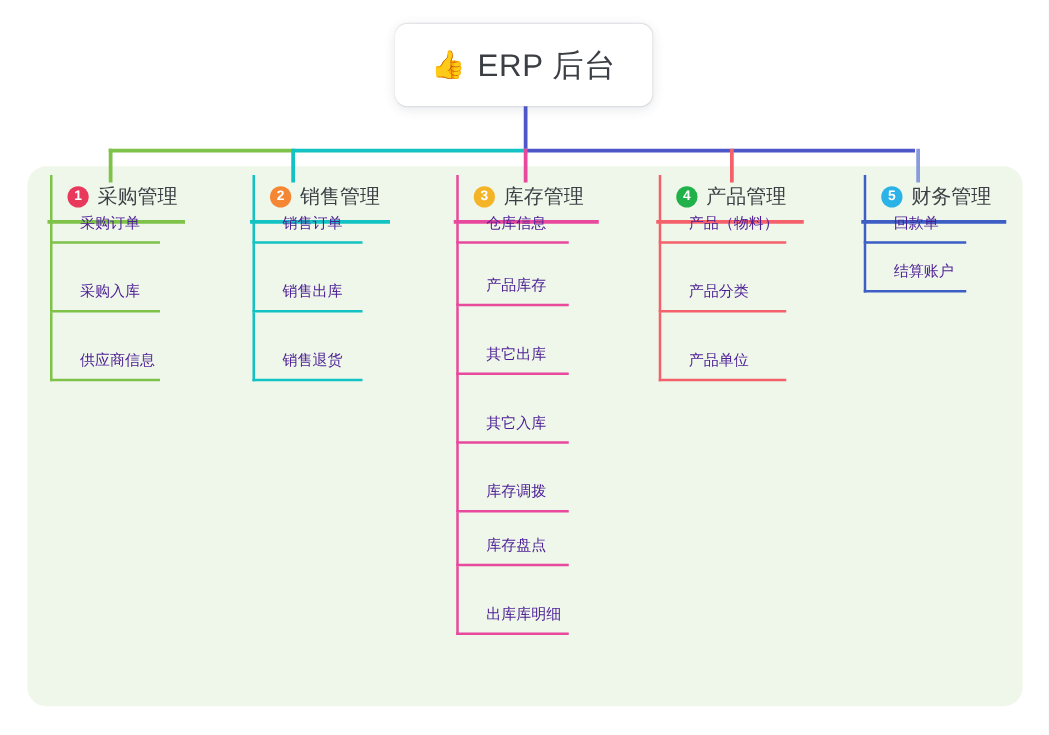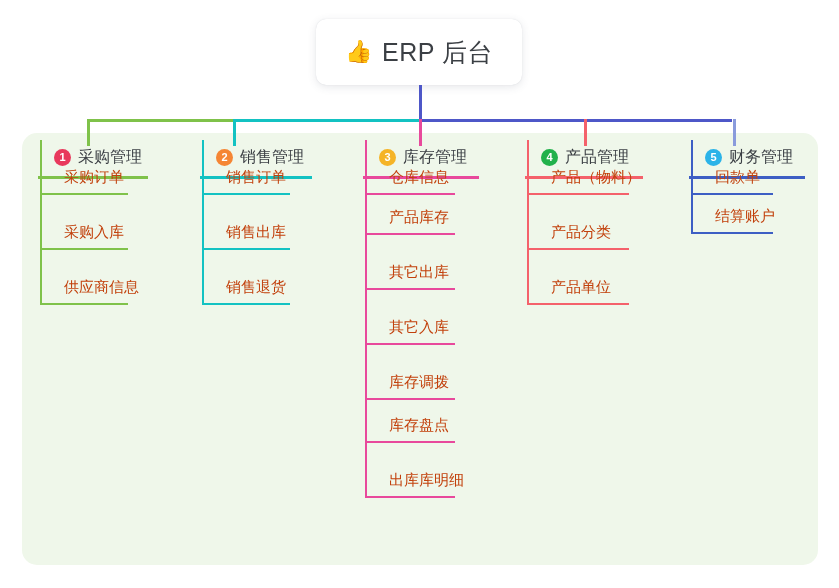--- a/index.html
+++ b/index.html
@@ -104,22 +104,22 @@
 
   
   .leaf {
     position: relative;
     box-sizing: border-box;
   }
   .leaf-label {
     position: absolute;
     left: 26px;
     bottom: 8px;
-    font-size: 15px;
-    color: #c2410c;
+    font-size: 12px;
+    color: #4c1d95;
     white-space: nowrap;
   }
   .leaf-rule {
     position: absolute;
     left: 2px;
     bottom: 0;
     height: 2px;
   }
   .leaf-stem {
     position: absolute;
@@ -210,21 +210,21 @@
           <span class="badge" style="background: rgb(245, 180, 39);">3</span>
           <span class="col-title">库存管理</span>
         </div>
         <div class="head-rule" style="width: 116px; background: rgb(232, 73, 156);"></div>
         <div style="position: relative; margin-top: -39px;">
           <div class="leaf" style="height: 55px;">
             <div class="leaf-stem" style="background: rgb(232, 73, 156);"></div>
             <div class="leaf-label">仓库信息</div>
             <div class="leaf-rule" style="width: 90px; background: rgb(232, 73, 156);"></div>
           </div>
-          <div class="leaf" style="height: 40px;">
+          <div class="leaf" style="height: 50px;">
             <div class="leaf-stem" style="background: rgb(232, 73, 156);"></div>
             <div class="leaf-label">产品库存</div>
             <div class="leaf-rule" style="width: 90px; background: rgb(232, 73, 156);"></div>
           </div>
           <div class="leaf" style="height: 55px;">
             <div class="leaf-stem" style="background: rgb(232, 73, 156);"></div>
             <div class="leaf-label">其它出库</div>
             <div class="leaf-rule" style="width: 90px; background: rgb(232, 73, 156);"></div>
           </div>
           <div class="leaf" style="height: 55px;">

